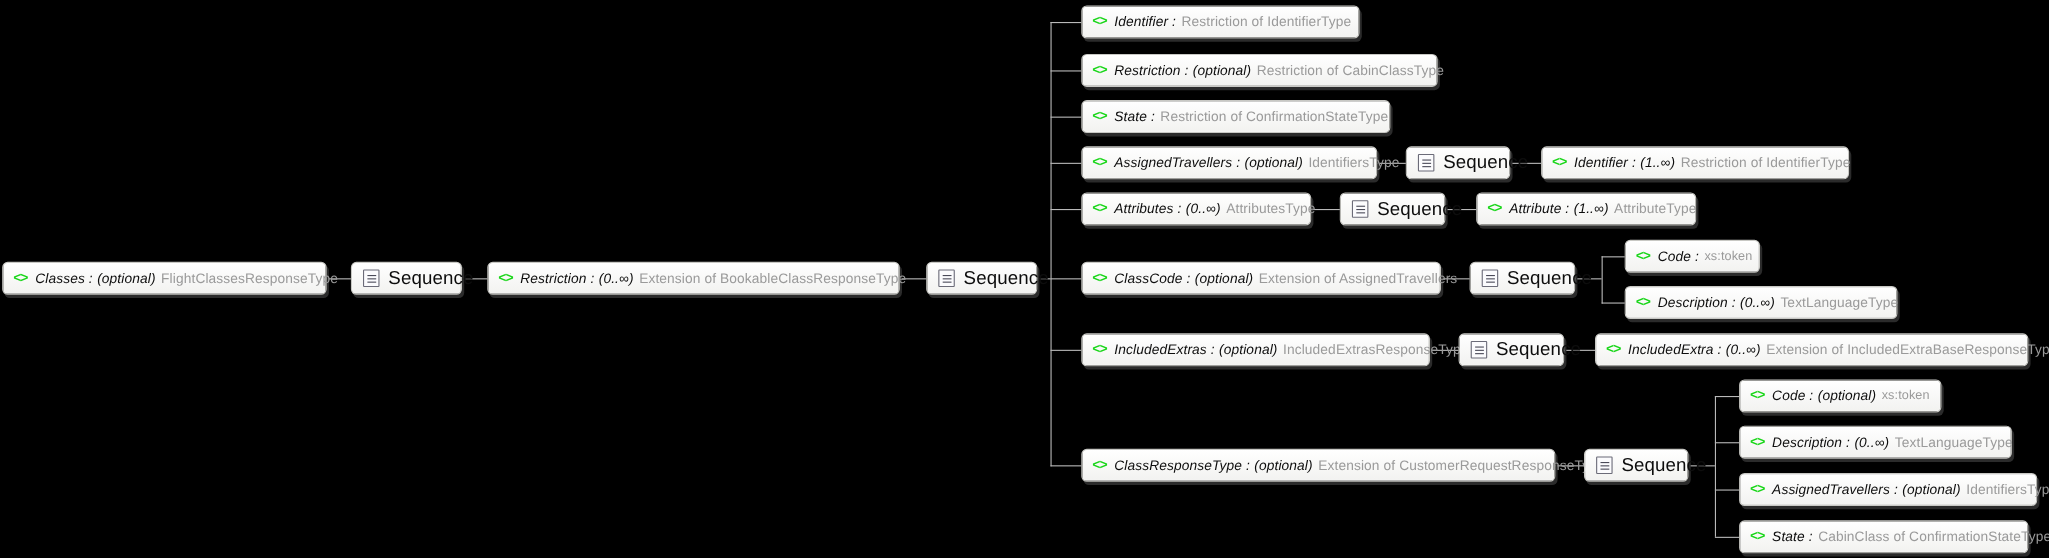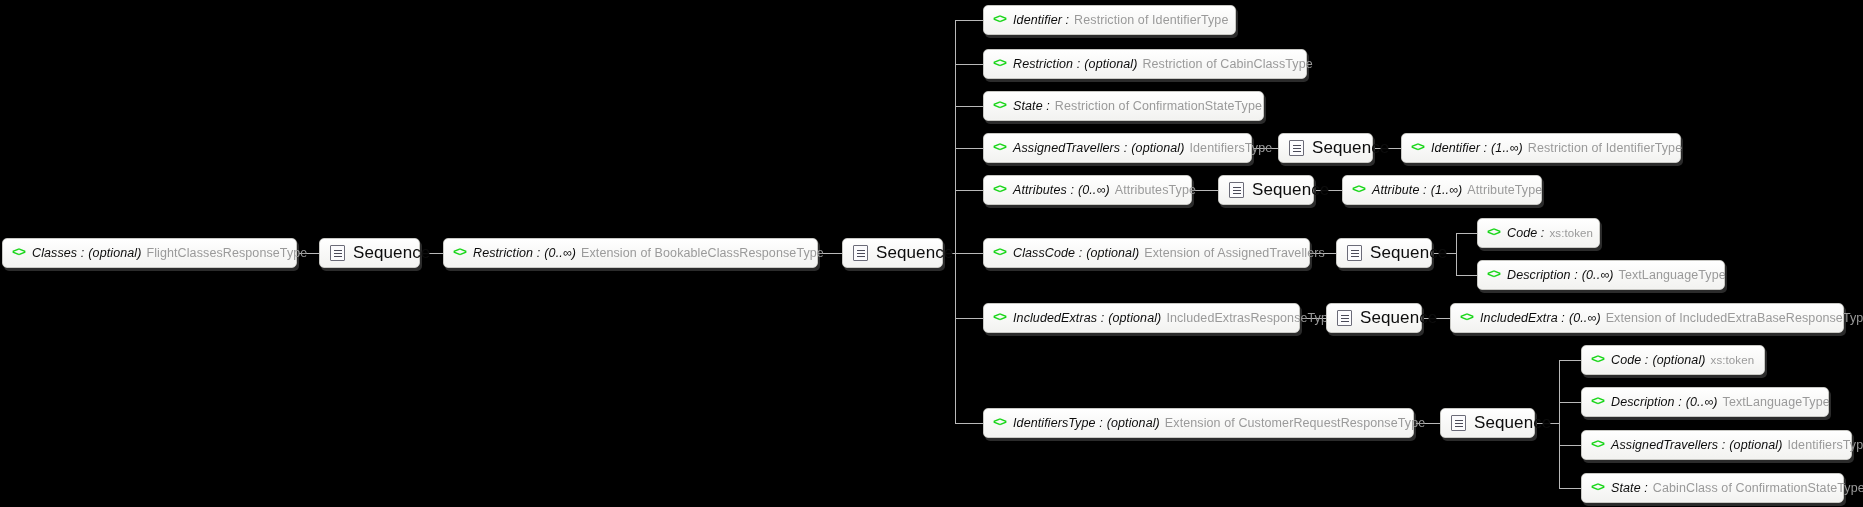--- a/index.html
+++ b/index.html
@@ -263,21 +263,21 @@
   </div>
   <div class="node" style="left:1450px;top:303px;width:394px;">
     <span class="icn-elem">&lt;&gt;</span>
     <span class="nm">IncludedExtra :</span>
     <span class="card">(0..∞)</span>
     <span class="ty">Extension of IncludedExtraBaseResponseType</span>
   </div>
 
   <div class="node" style="left:983px;top:408px;width:431px;">
     <span class="icn-elem">&lt;&gt;</span>
-    <span class="nm">IdentifiersType :</span>
+    <span class="nm">ClassResponseType :</span>
     <span class="card">(optional)</span>
     <span class="ty">Extension of CustomerRequestResponseType</span>
   </div>
   <div class="node seq" style="left:1440px;top:408px;width:95px;">
     <span class="icn-seq">
         <i></i>
         <i></i>
         <i></i>
       </span>
     <span class="seqlbl">Sequence</span>

